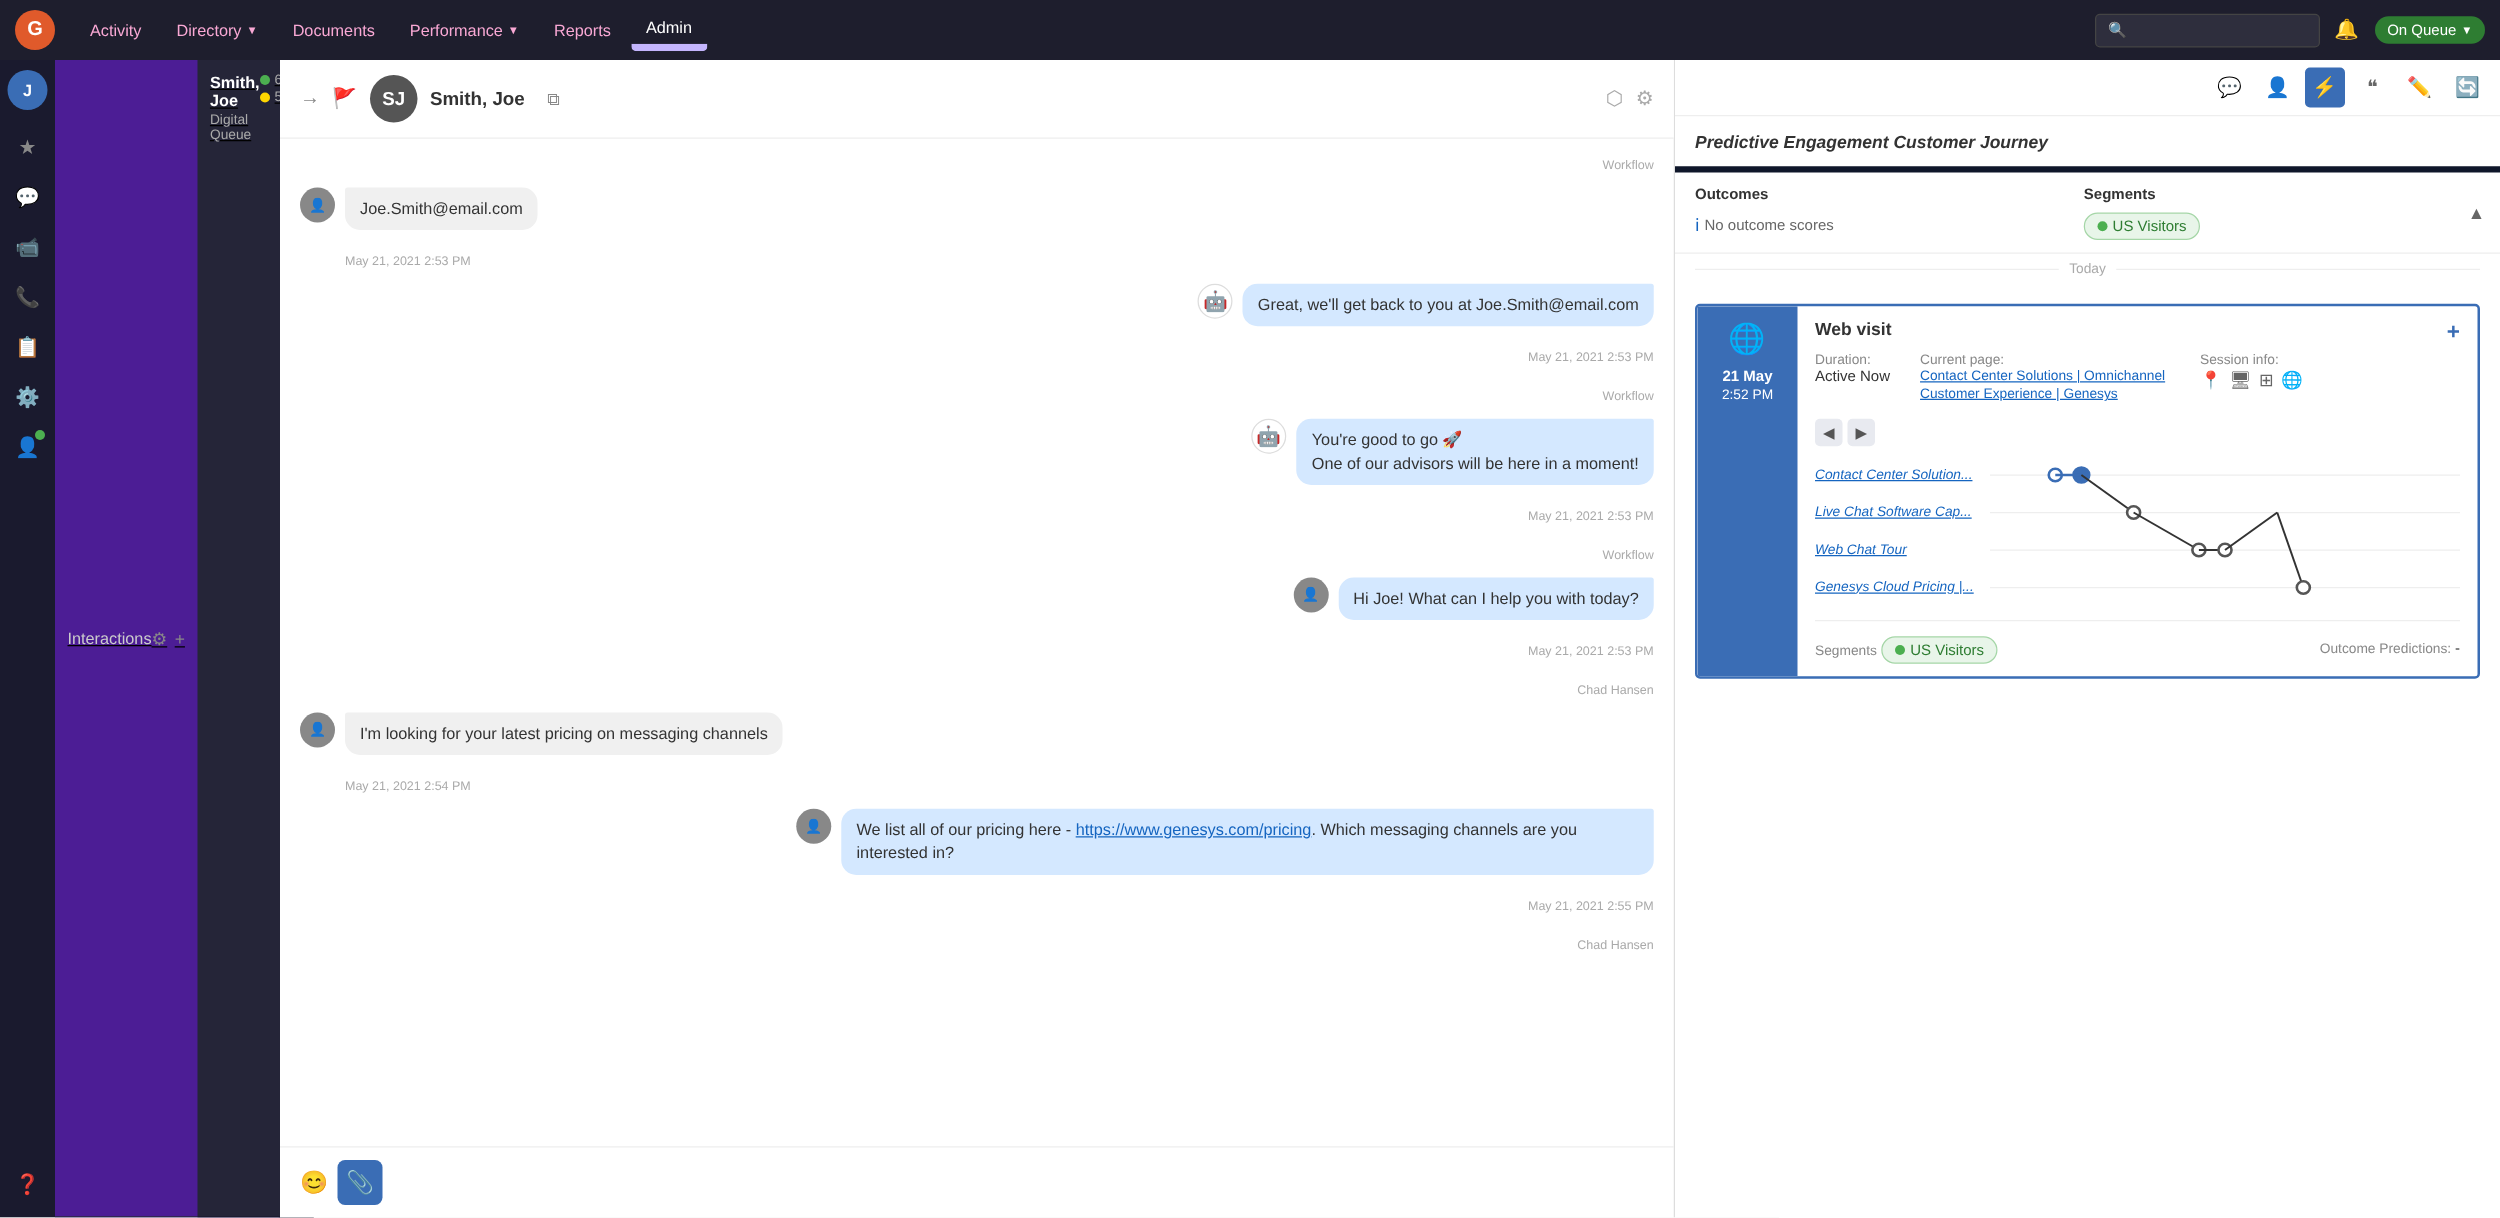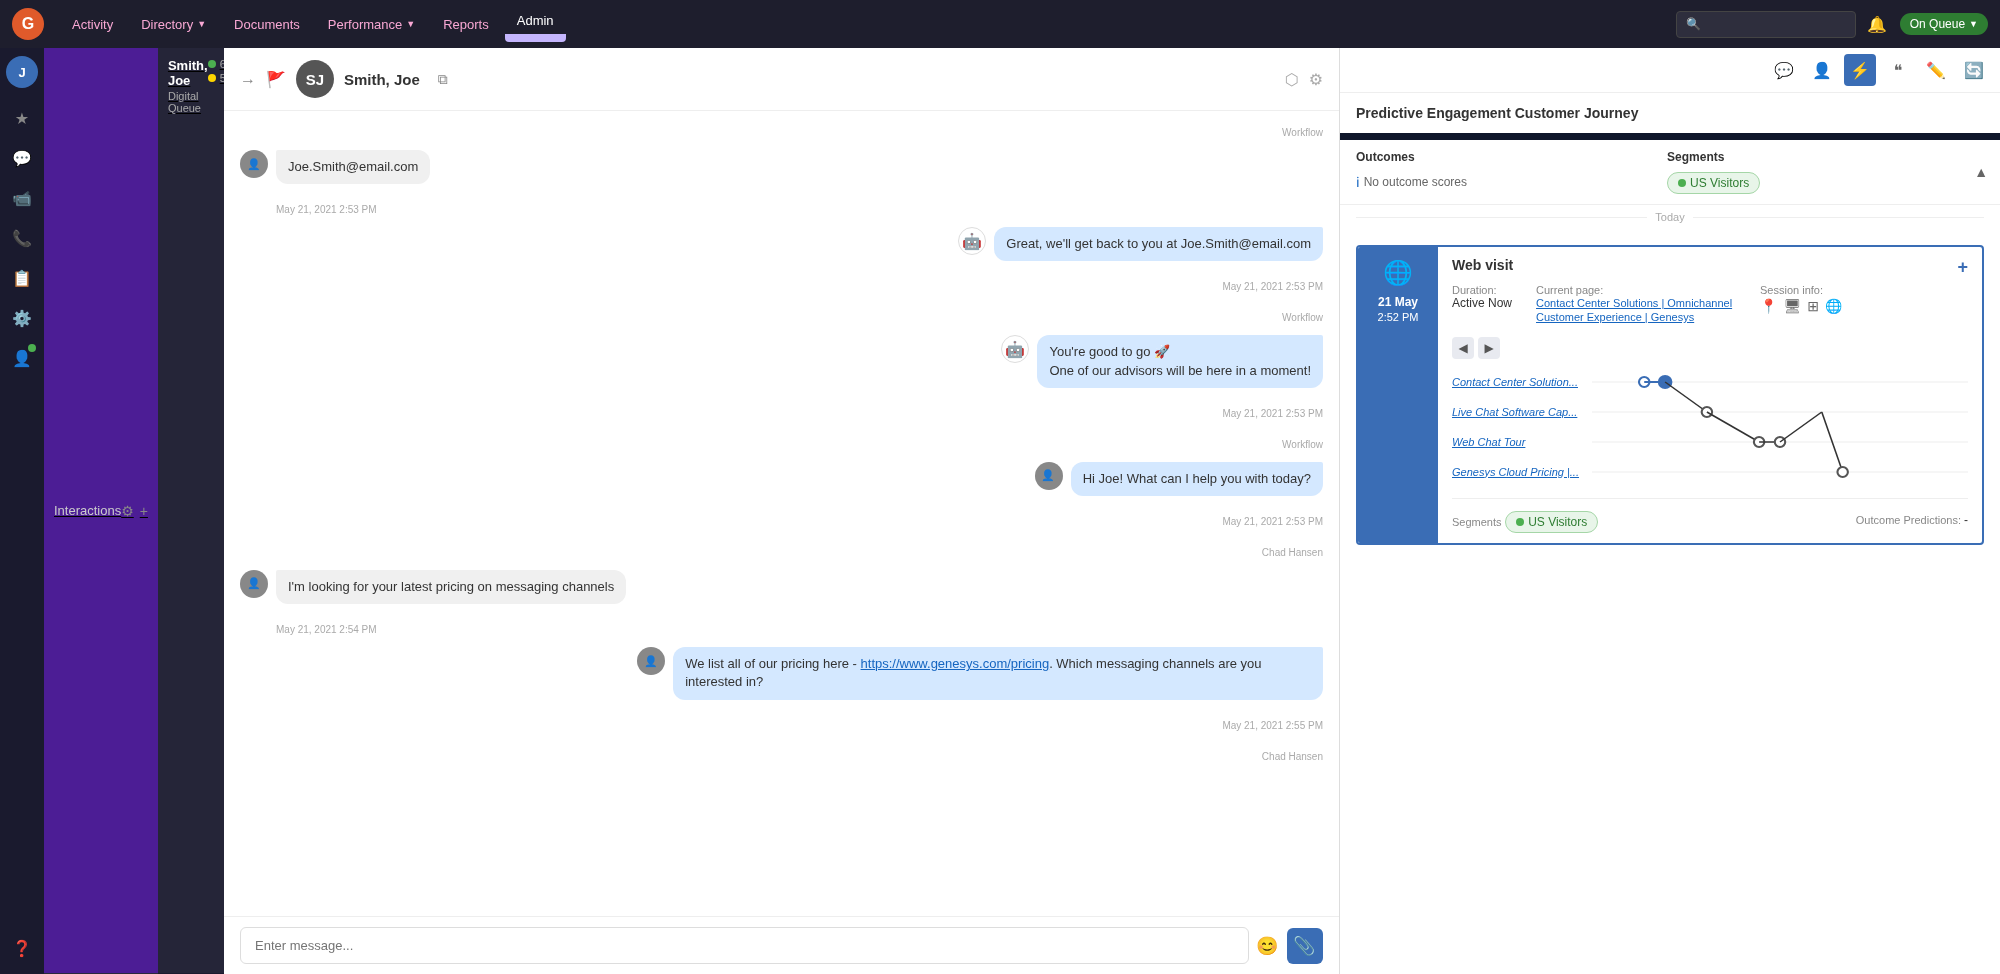--- a/index.html
+++ b/index.html
@@ -26,21 +26,21 @@
     }
     .nav-item {
       color: #f9a8d4;
       padding: 6px 12px;
       cursor: pointer;
       border-radius: 4px;
       font-size: 13px;
       display: flex; align-items: center; gap: 4px;
       white-space: nowrap;
     }
-    .nav-item.active { color: #fff; border-bottom: 8px solid #c4b5fd; }
+    .nav-item.active { color: #fff; border-bottom: 6px solid #c4b5fd; }
     .nav-item .caret { font-size: 9px; }
     .nav-right {
       margin-left: auto;
       display: flex; align-items: center; gap: 12px;
     }
     .search-bar {
       background: #2e2e3d;
       border: 1px solid #444;
       border-radius: 4px;
       padding: 5px 10px;
@@ -242,21 +242,22 @@
     }
     .rp-icon-btn.active { background: #3a6db5; color: white; }
 
     .right-panel-content {
       flex: 1;
       overflow-y: auto;
       padding: 0;
     }
     .journey-header {
       padding: 12px 16px;
-      border-bottom: 7px solid #0f172a;
+      border-bottom: 5px solid #0f172a;
+      font-style: italic;
     }
     .journey-header h3 { font-size: 14px; font-weight: 600; color: #333; }
     .journey-section {
       flex: 1;
       padding: 10px 16px;
     }
     .journey-section h4 { font-size: 12px; font-weight: 700; color: #333; margin-bottom: 8px; }
     .no-score { font-size: 12px; color: #666; display: flex; align-items: center; gap: 4px; }
     .info-icon { color: #1565c0; font-size: 14px; }
     .segment-badge {
@@ -506,21 +507,20 @@
         <div class="msg-content" style="align-items:flex-end;">
           <div class="msg-bubble outgoing">We list all of our pricing here - <span class="link">https://www.genesys.com/pricing</span>. Which messaging channels are you interested in?</div>
           <div class="msg-meta right">May 21, 2021 2:55 PM</div>
           <div class="workflow-label">Chad Hansen</div>
         </div>
         <div class="msg-avatar">👤</div>
       </div>
     </div>
 
     <div class="chat-input-area">
-      <input class="chat-input" type="text" placeholder="Enter message..." style="">
       <span class="emoji-btn">😊</span>
       <div class="attach-btn">📎</div>
     </div>
   </div>
 
   <div class="right-panel">
     <div class="right-panel-toolbar">
       <div class="rp-icon-btn">💬</div>
       <div class="rp-icon-btn">👤</div>
       <div class="rp-icon-btn active">⚡</div>

